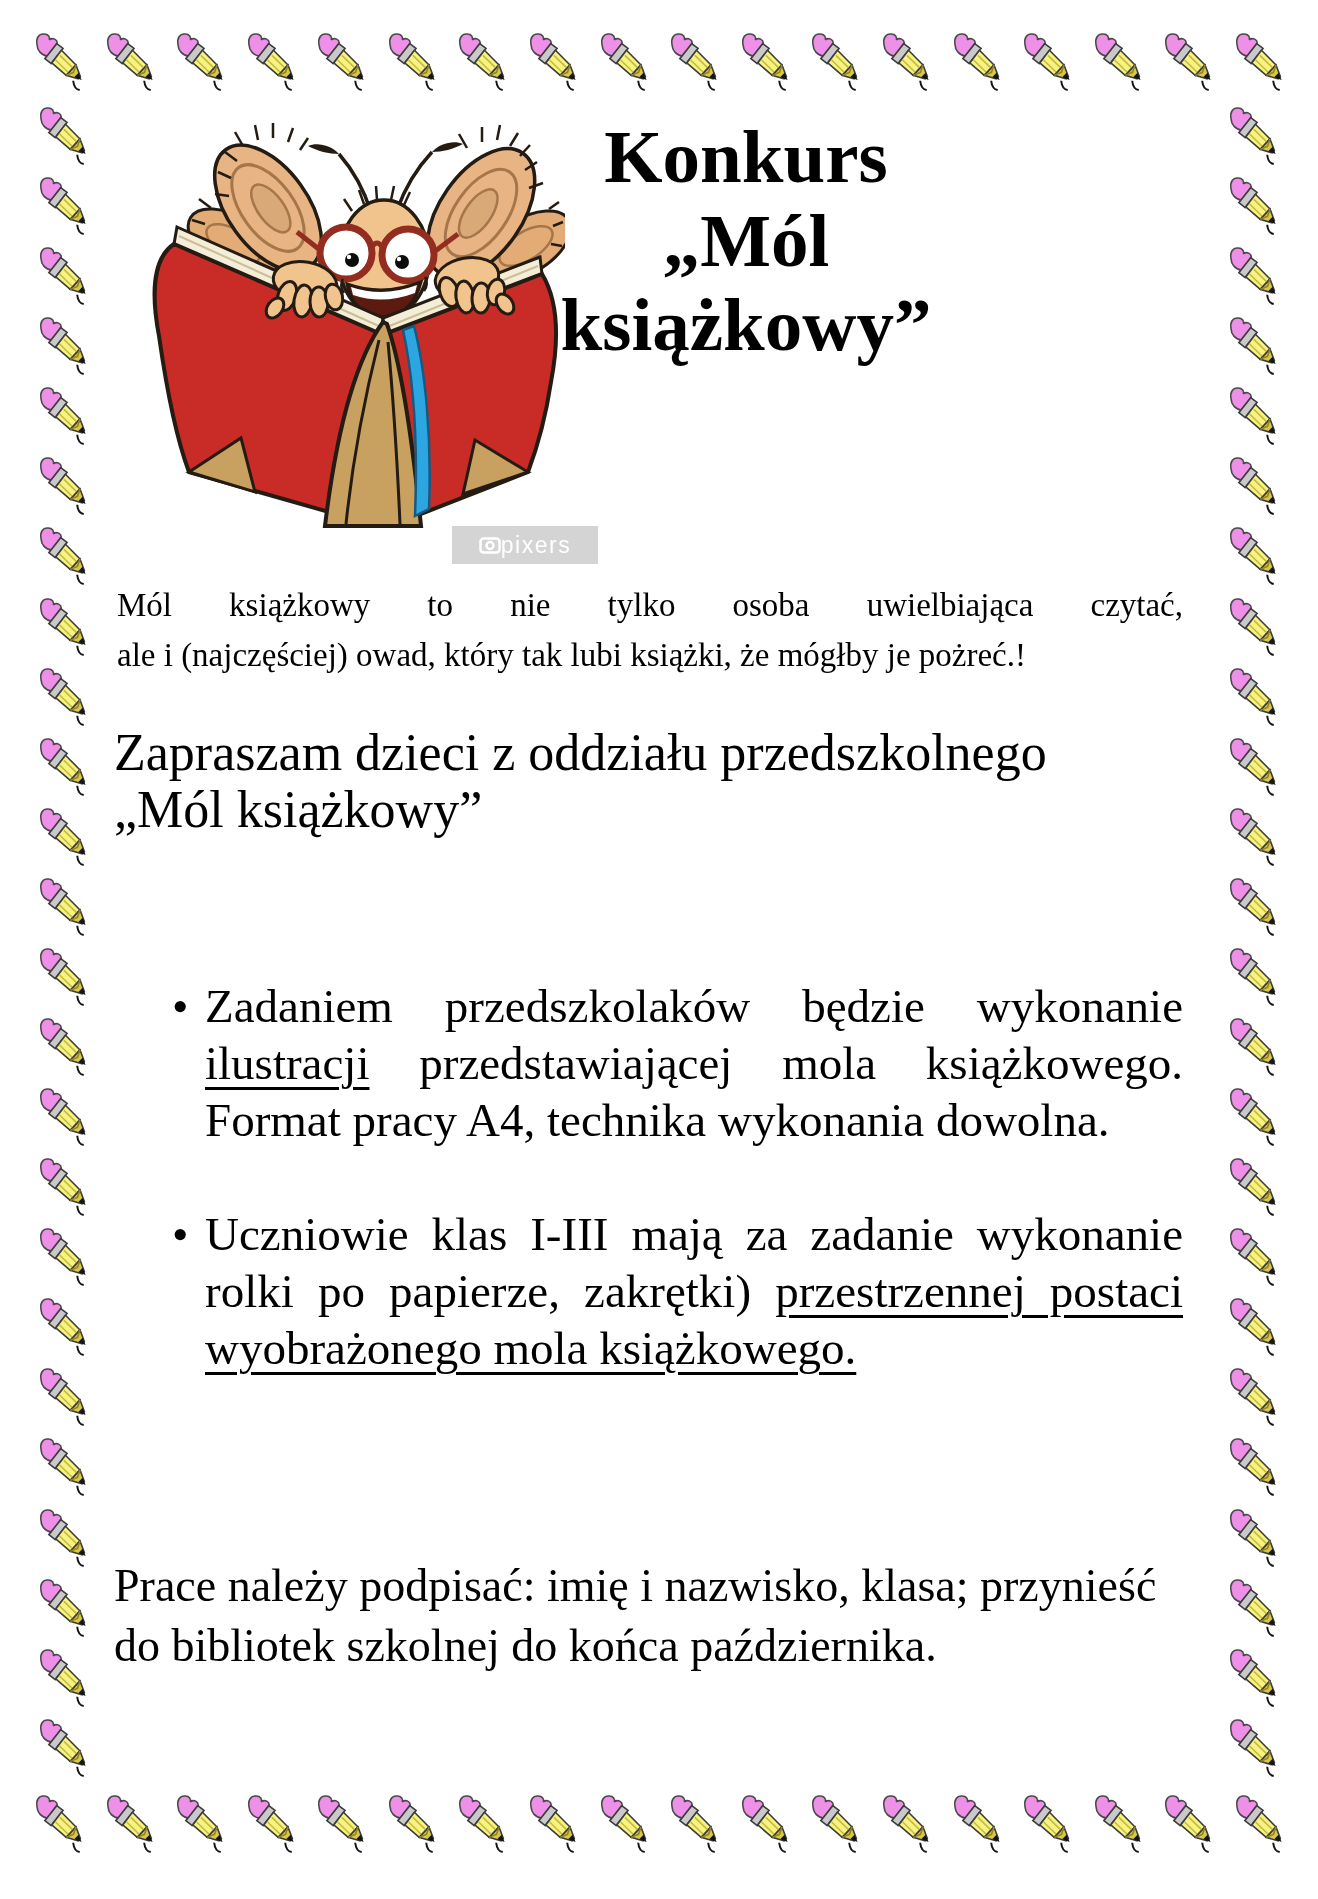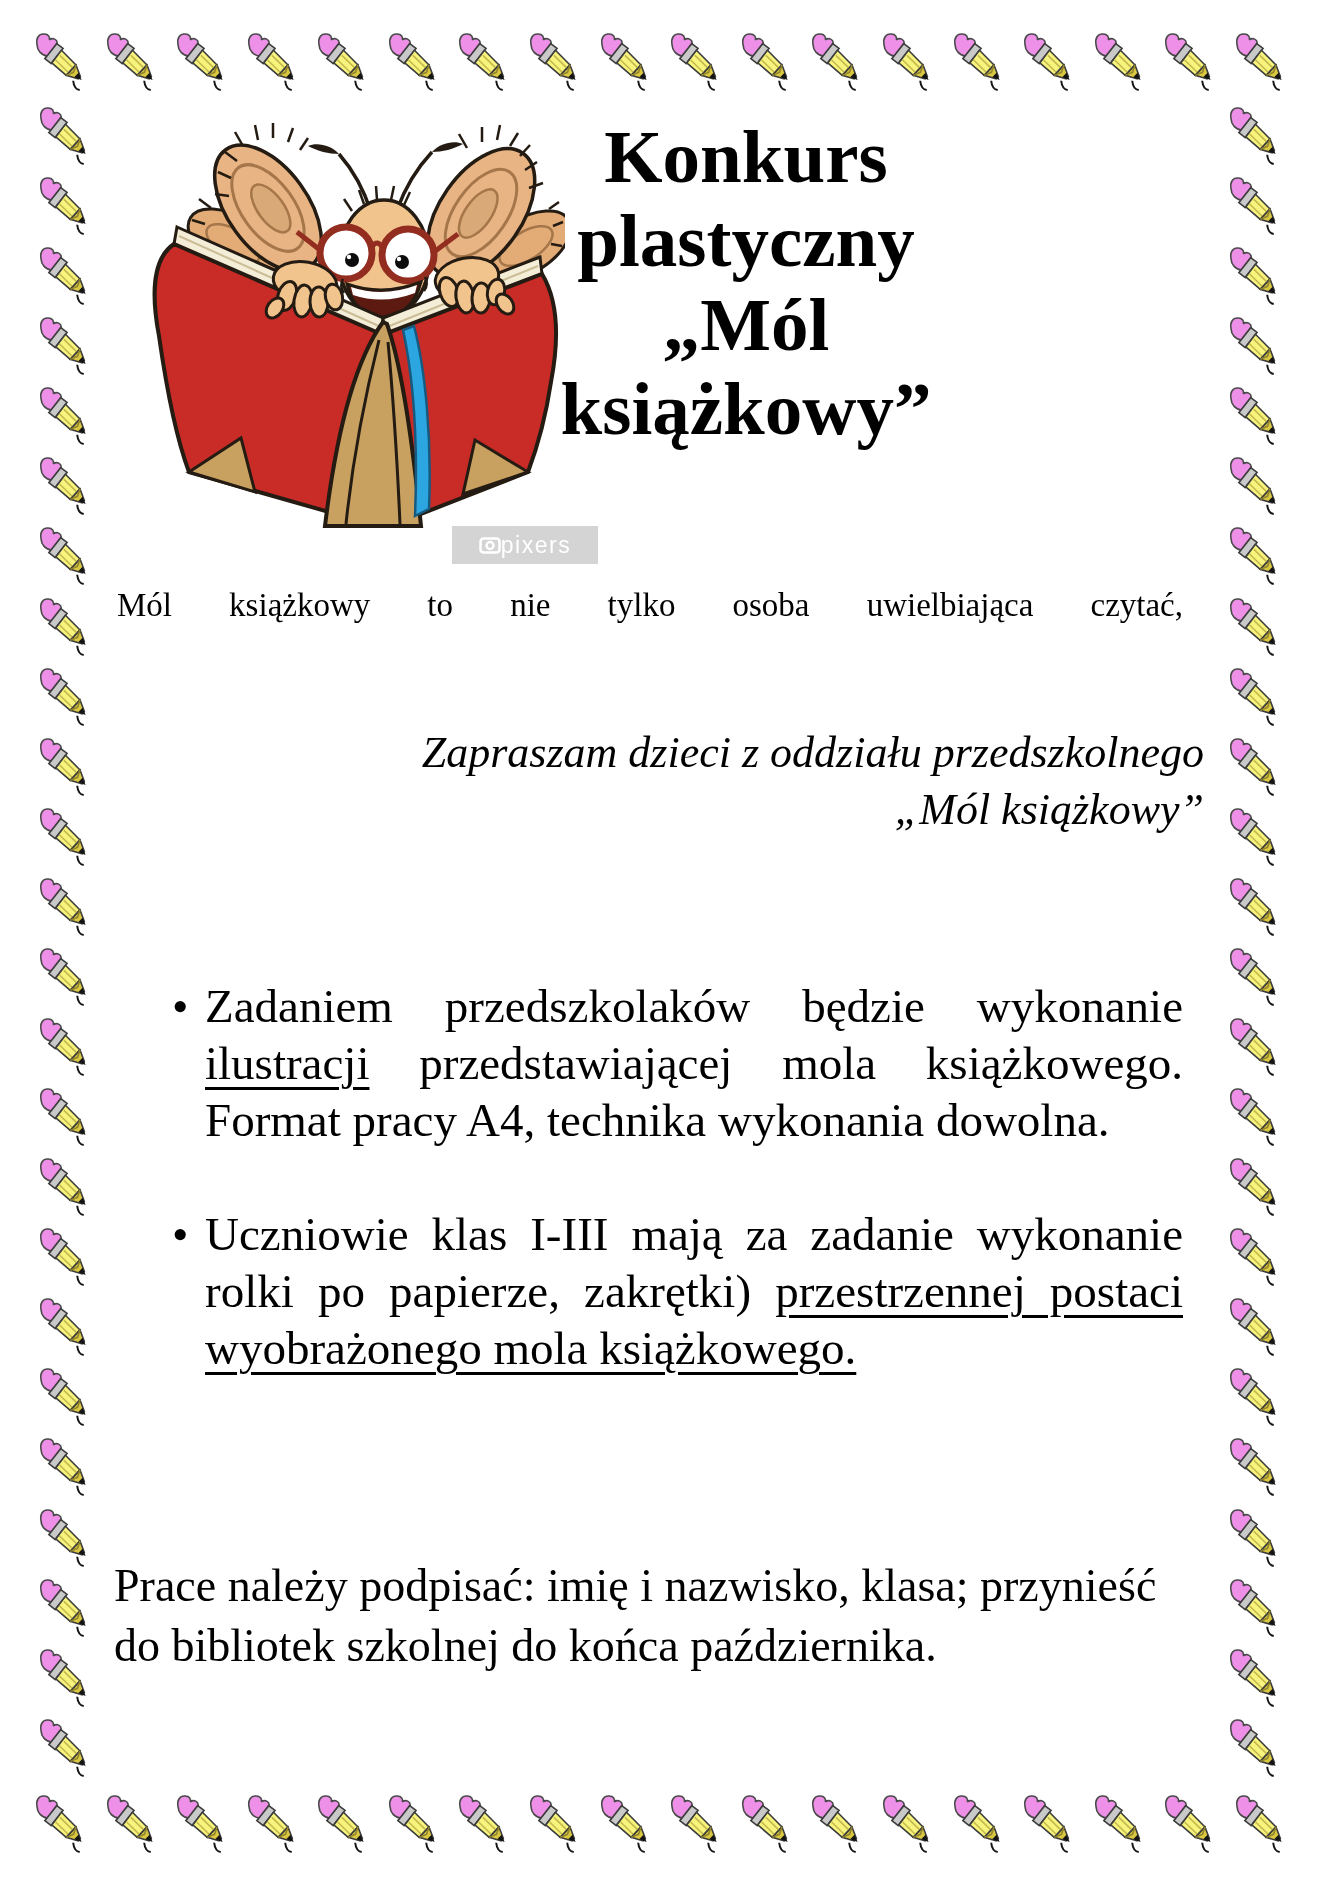--- a/index.html
+++ b/index.html
@@ -20,21 +20,21 @@
   .bookworm{position:absolute;left:145px;top:96px;width:420px;height:432px;margin:0;}
   .watermark{
     position:absolute;left:452px;top:526px;width:146px;height:38px;background:#d4d4d4;
     display:flex;align-items:center;justify-content:center;
   }
   .wm-label{font-family:"Liberation Sans","DejaVu Sans",sans-serif;font-size:23px;color:#ffffff;letter-spacing:1.5px;}
   
   .title{position:absolute;left:470px;top:114px;width:550px;margin:1px;
          font-size:75px;line-height:84px;font-weight:bold;text-align:center;}
   .intro{position:absolute;left:117px;top:580px;width:1066px;font-size:33px;line-height:50px;}
-  .invite{position:absolute;left:114px;top:724px;width:1090px;font-size:44px;line-height:57px;text-align:right;font-style:italic;}
+  .invite{position:absolute;left:114px;top:724px;width:1090px;font-size:52px;line-height:57px;text-align:left;}
   .bullets{position:absolute;left:172px;top:978px;width:1012px;font-size:47px;line-height:57px;}
   .bullet{display:flex;align-items:flex-start;}
   .bullet.b2{margin-top:57px;}
   .marker{width:33px;flex:0 0 33px;}
   .btext{width:978px;}
   .closing{position:absolute;left:114px;top:1556px;width:1090px;font-size:46px;line-height:60px;}
   .jline{text-align:justify;text-align-last:justify;}
   .lline{white-space:nowrap;}
   .cline{white-space:nowrap;}
   .u{text-decoration:underline;text-decoration-thickness:3px;text-underline-offset:8px;}
@@ -402,27 +402,27 @@
   <div class="watermark">
     <svg class="cam" width="22" height="18" viewBox="0 0 22 18">
       <rect x="1.5" y="2.5" width="19" height="14" rx="3" fill="none" stroke="#ffffff" stroke-width="2.5"></rect>
       <circle cx="11" cy="9.5" r="3.5" fill="none" stroke="#ffffff" stroke-width="2.5"></circle>
     </svg>
     <span class="wm-label">pixers</span>
   </div>
 
   <h1 class="title">
     <div>Konkurs</div>
-    <div>plastyczny</div>
     <div>„Mól</div>
     <div>książkowy”</div>
   </h1>
 
   <div class="intro">
     <div class="jline">Mól książkowy to nie tylko osoba uwielbiająca czytać,</div>
+    <div class="lline">ale i (najczęściej) owad, który tak lubi książki, że mógłby je pożreć.!</div>
   </div>
 
   <div class="invite">
     <div class="cline">Zapraszam dzieci z oddziału przedszkolnego</div>
     <div class="cline">„Mól książkowy”</div>
   </div>
 
   <div class="bullets">
     <div class="bullet">
       <span class="marker">•</span>

